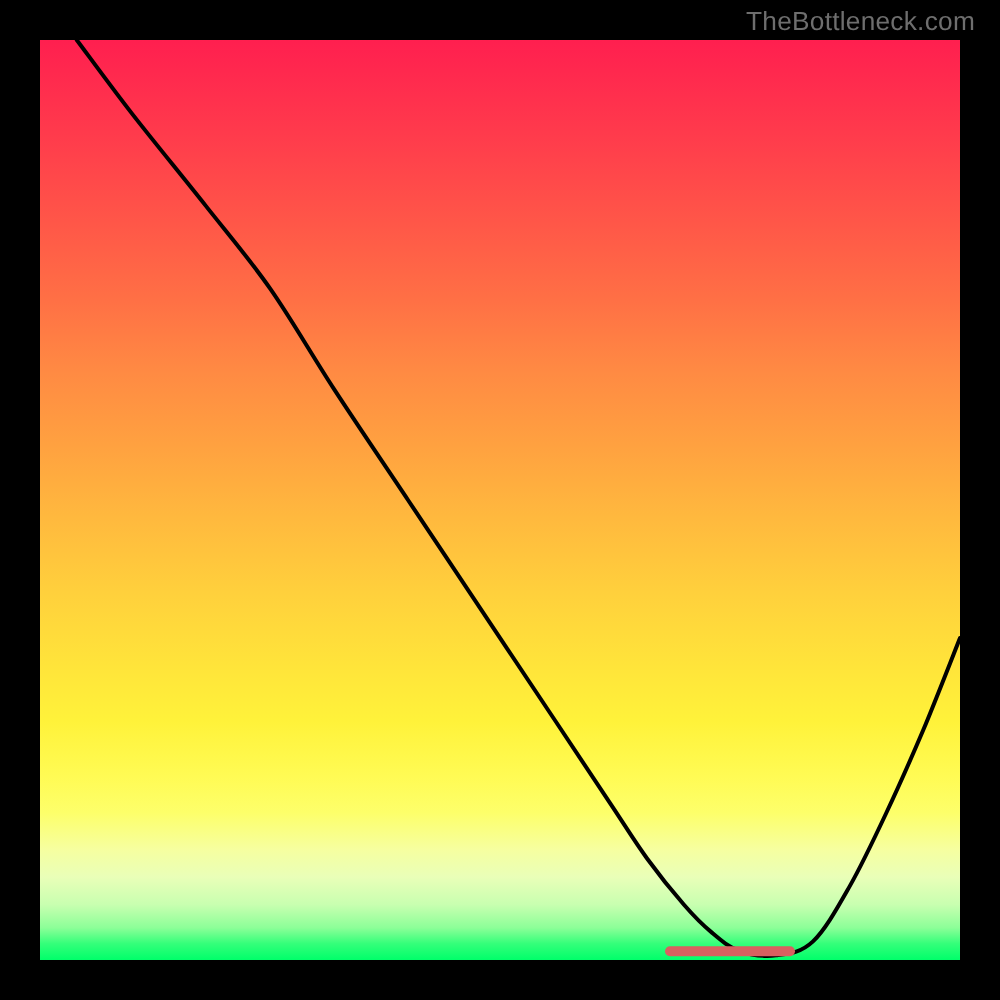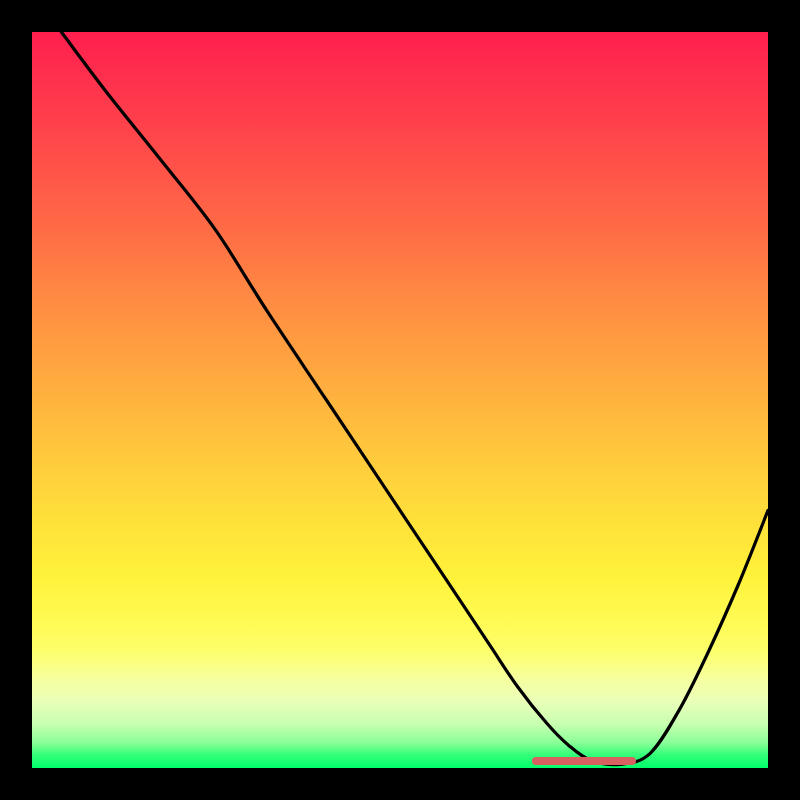--- a/index.html
+++ b/index.html
@@ -67,20 +67,21 @@
     position: absolute;
     height: 8px;
     background: #d86060;
     border-radius: 4px;
   }
 </style>
 </head>
 <body>
 
 <div class="frame">
+  <div class="watermark">TheBottleneck.com</div>
 
   <div class="plot-area">
     <svg class="curve" viewBox="0 0 736 736" preserveAspectRatio="none">
       <path id="curve-path" fill="none" stroke="#000000" stroke-width="3.2" stroke-linecap="round" stroke-linejoin="round" d="M 29.4 0.0 C 36.8 9.8, 56.4 36.8, 73.6 58.9 C 90.8 81.0, 114.1 109.2, 132.5 132.5 C 150.9 155.8, 166.8 174.2, 184.0 198.7 C 201.2 223.3, 217.1 251.5, 235.5 279.7 C 253.9 307.9, 274.8 338.6, 294.4 368.0 C 314.0 397.4, 333.7 426.9, 353.3 456.3 C 372.9 485.8, 395.0 518.9, 412.2 544.6 C 429.3 570.4, 444.1 592.5, 456.3 610.9 C 468.6 629.3, 475.9 641.5, 485.8 655.0 C 495.6 668.5, 506.6 682.0, 515.2 691.8 C 523.8 701.7, 529.9 707.8, 537.3 713.9 C 544.6 720.1, 550.8 725.6, 559.4 728.6 C 567.9 731.7, 579.0 733.5, 588.8 732.3 C 598.6 731.1, 608.4 730.5, 618.2 721.3 C 628.1 712.1, 637.9 694.3, 647.7 677.1 C 657.5 659.9, 667.3 639.1, 677.1 618.2 C 686.9 597.4, 696.7 575.3, 706.6 552.0 C 716.4 528.7, 731.1 490.7, 736.0 478.4"></path>
     </svg>
     <div class="marker" id="opt-marker" style="left: 500.48px; width: 103.04px; bottom: 3px; background: rgb(216, 96, 96);"></div>
   </div>
 </div>
 
 </body></html>

